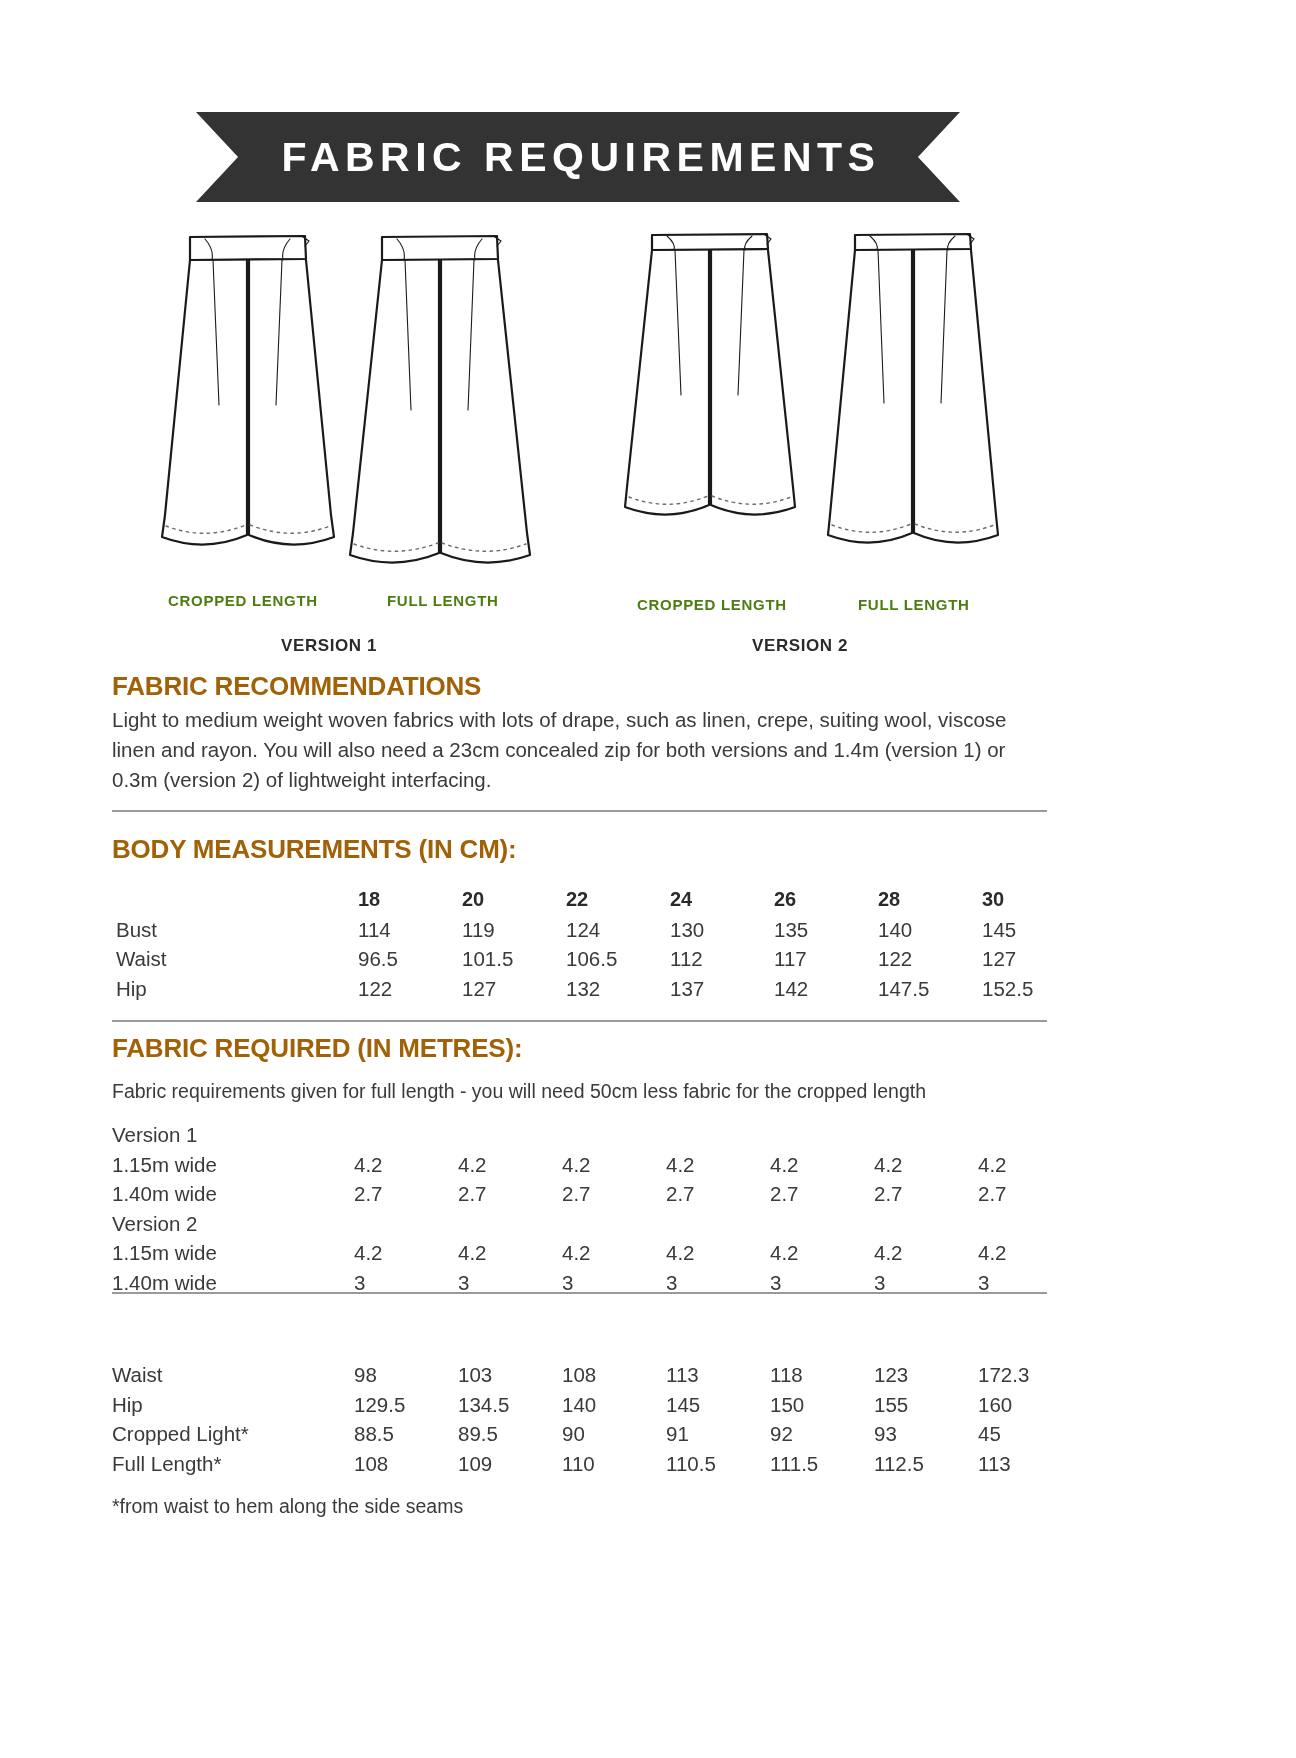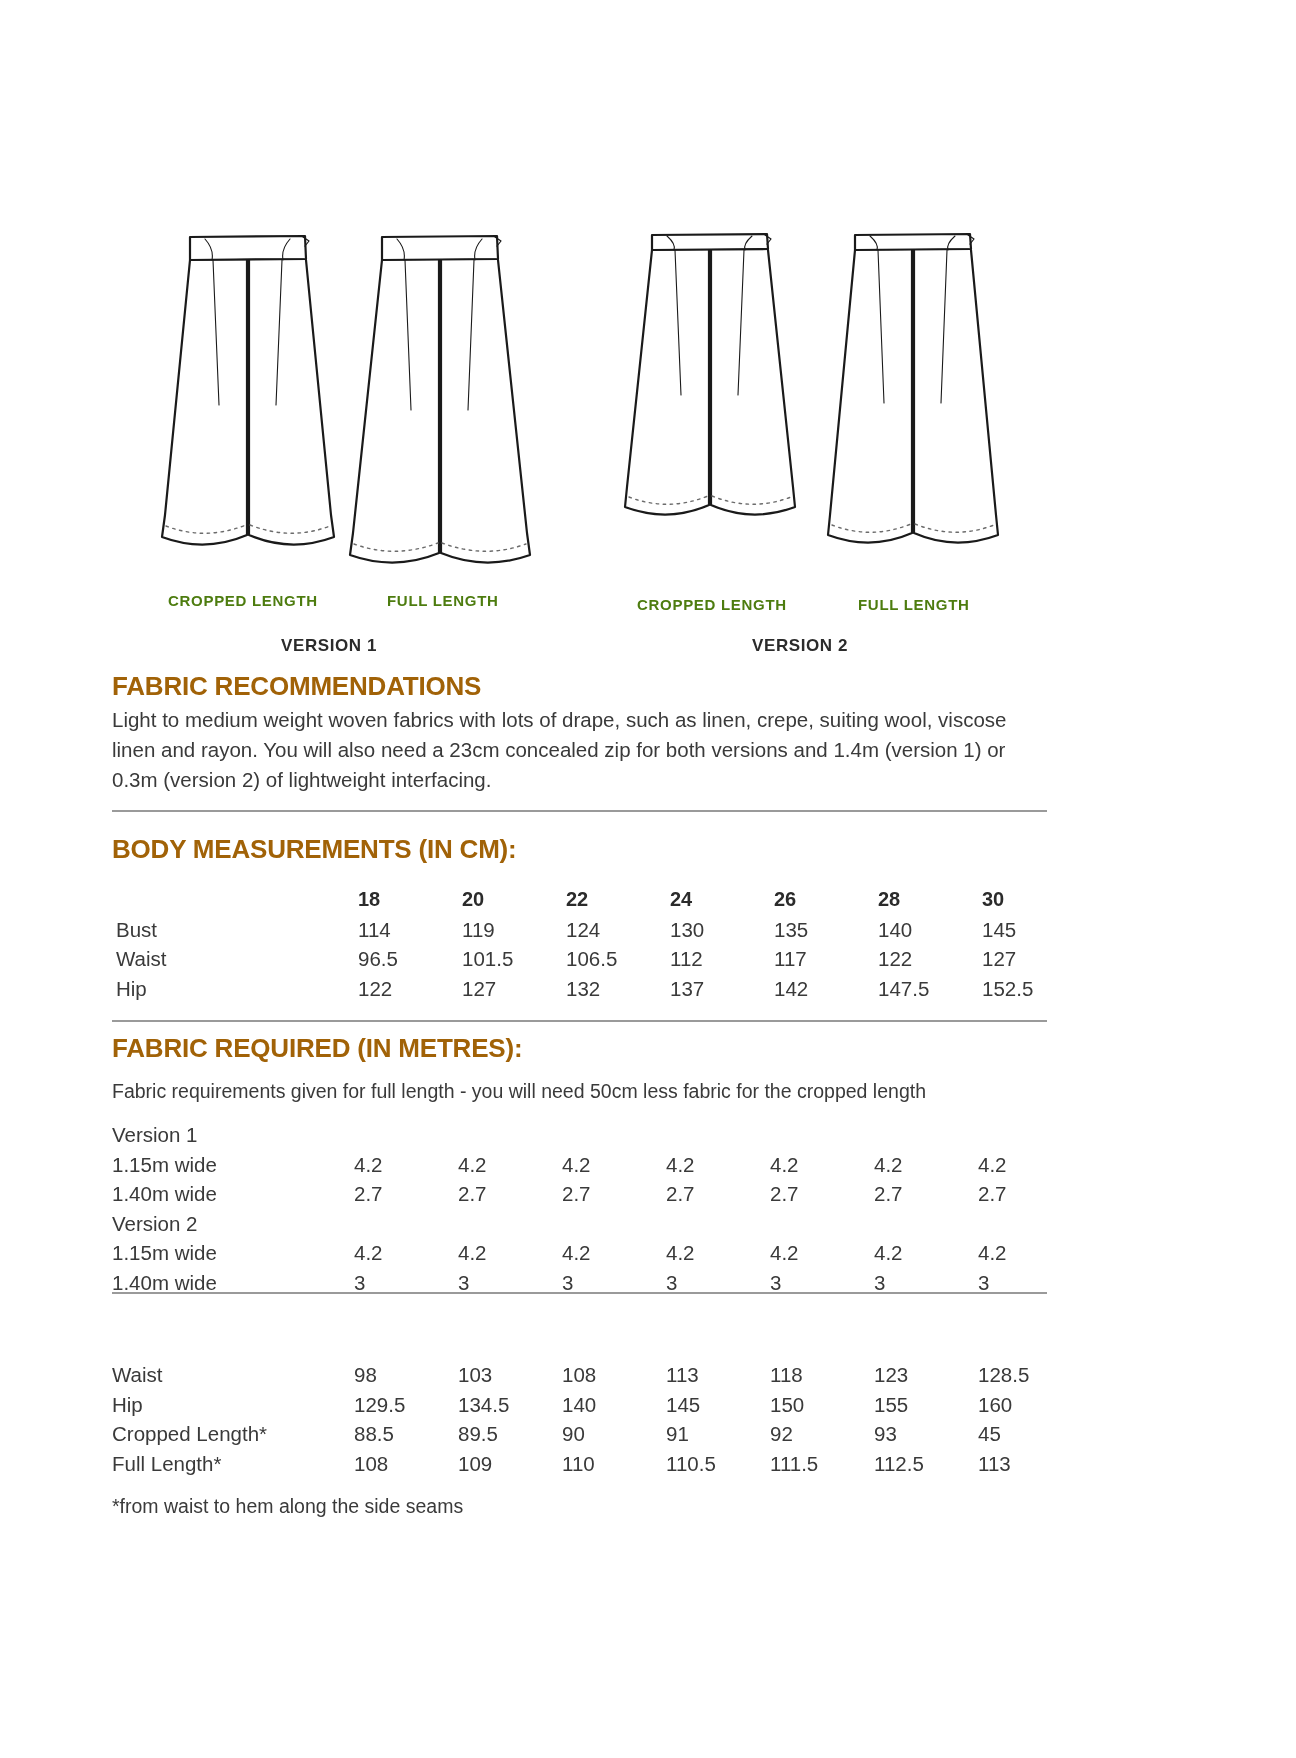--- a/index.html
+++ b/index.html
@@ -132,20 +132,25 @@
   .lbl-col { width: 242px; }
   .num-col { width: 104px; }
   .row-h { height: 29.5px; }
   .subhead { color: #3a3a3a; }
 </style>
 </head>
 <body>
 
 <div class="page">
 
+  <div class="banner-wrap">
+    <div class="banner">
+      <div class="banner-title">FABRIC REQUIREMENTS</div>
+    </div>
+  </div>
 
   <div class="illus-area">
     <svg class="illus-svg" width="1296" height="400" viewBox="0 0 1296 400">
       <g fill="none" stroke="#1a1a1a" stroke-width="2.2" stroke-linejoin="round" stroke-linecap="round">
 
         <g>
 
           <path d="M190 22 L305 21 L306 44 L190 45 Z"></path>
 
           <path d="M192 45 L304 44" stroke-width="1.2"></path>
@@ -354,34 +359,34 @@
   <table class="tbl" style="left:112px; top:1363px;">
     <tbody>
       <tr class="row-h">
         <td class="lbl-col">Waist</td>
         <td class="num-col">98</td>
         <td class="num-col">103</td>
         <td class="num-col">108</td>
         <td class="num-col">113</td>
         <td class="num-col">118</td>
         <td class="num-col">123</td>
-        <td class="num-col">128.5</td>
+        <td class="num-col">172.3</td>
       </tr>
       <tr class="row-h">
         <td class="lbl-col">Hip</td>
         <td>129.5</td>
         <td>134.5</td>
         <td>140</td>
         <td>145</td>
         <td>150</td>
         <td>155</td>
         <td>160</td>
       </tr>
       <tr class="row-h">
-        <td class="lbl-col">Cropped Length*</td>
+        <td class="lbl-col">Cropped Light*</td>
         <td>88.5</td>
         <td>89.5</td>
         <td>90</td>
         <td>91</td>
         <td>92</td>
         <td>93</td>
         <td>45</td>
       </tr>
       <tr class="row-h">
         <td class="lbl-col">Full Length*</td>

